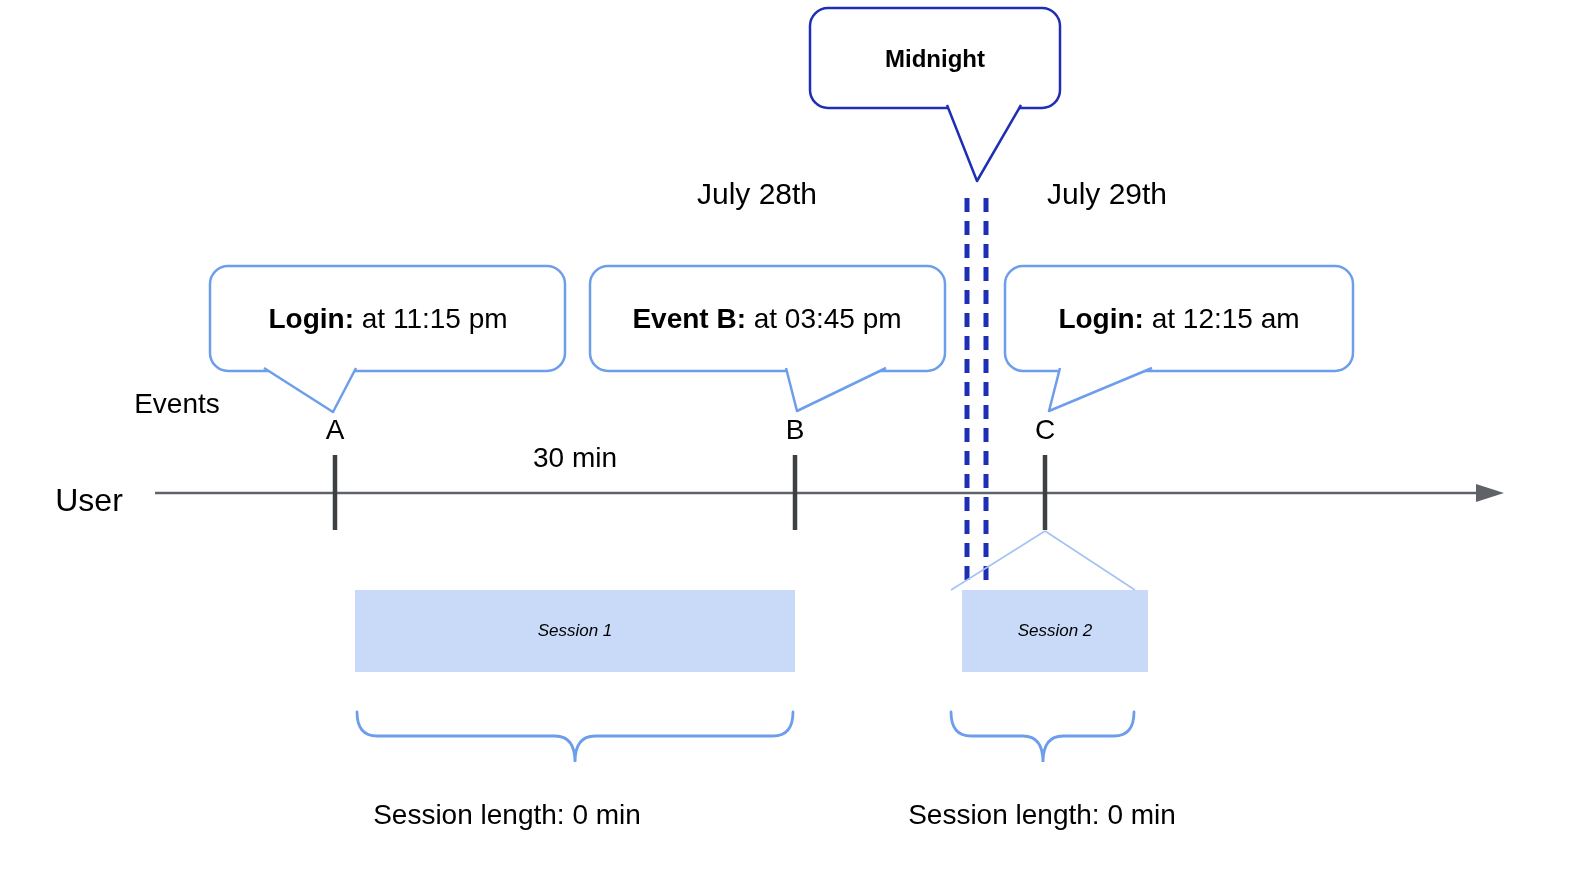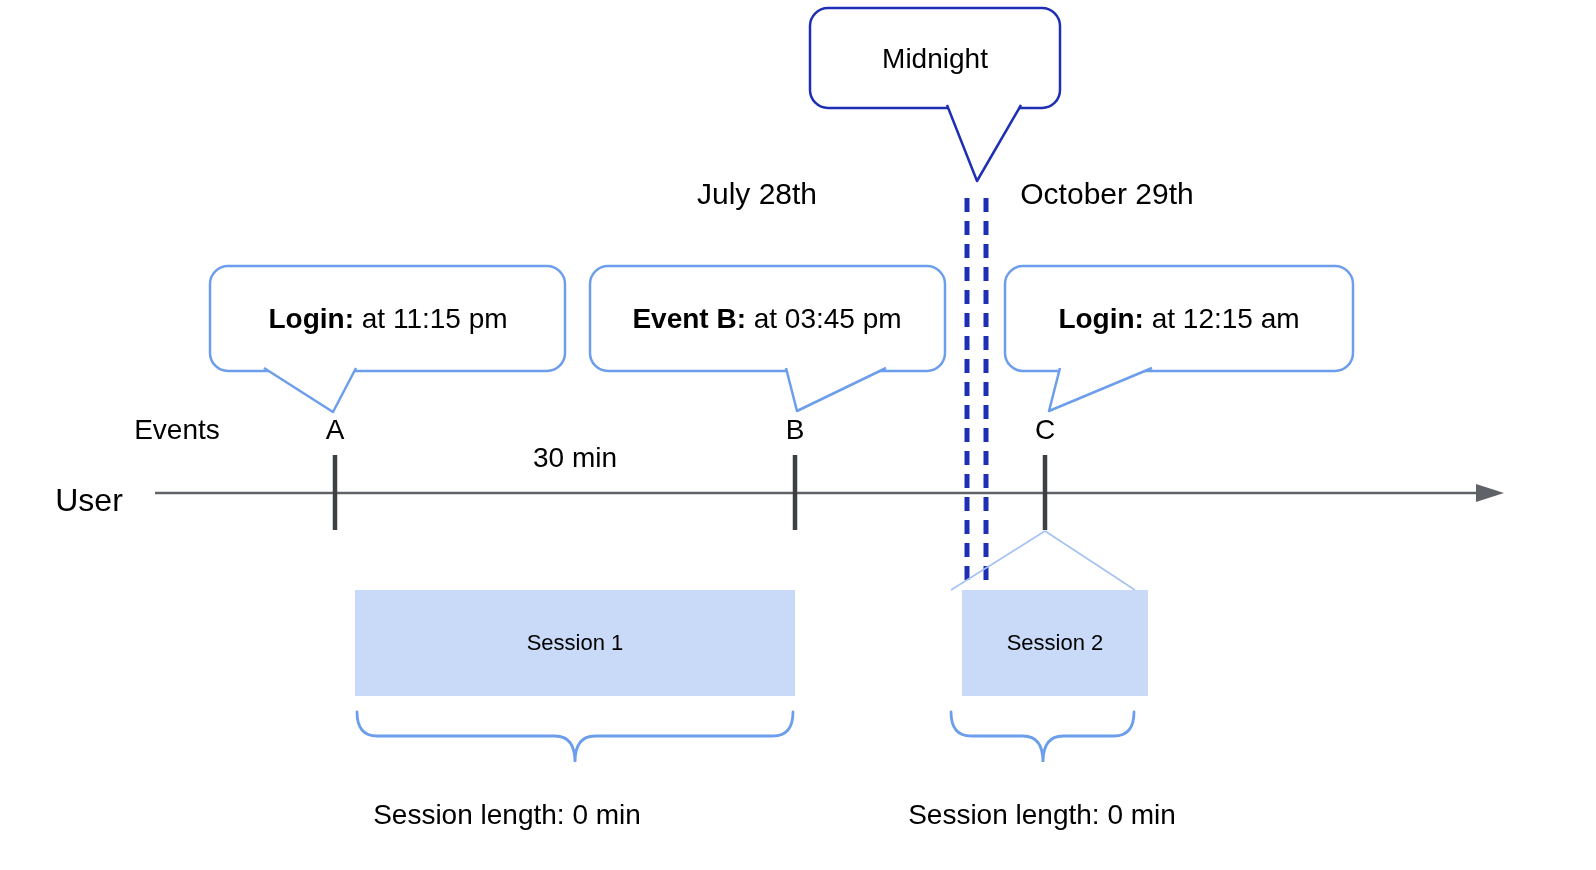--- a/index.html
+++ b/index.html
@@ -28,36 +28,37 @@
   .brace         { stroke: var(--callout-blue, #6d9eeb); stroke-width: 2.8; fill: none; stroke-linecap: round; }
 
   
   .txt {
     position: absolute;
     transform: translate(-50%, -50%);
     white-space: nowrap;
     color: var(--text-black, #000);
   }
   .bold     { font-weight: bold; }
-  .midnight { font-size: 28px; font-weight: normal; }
+  .midnight { font-size: 24px; font-weight: bold; }
   .date     { font-size: 30px; margin-top: 17px; }
   .callout  { font-size: 28px; }
   .label28  { font-size: 28px; }
   .small    { font-size: 28px; text-align: right; }
   .user     { font-size: 32px; }
 
   .session {
     position: absolute;
     top: 590px;
-    height: 106px;
+    height: 82px;
     background: var(--session-fill, #c9daf8);
     display: flex;
     align-items: center;
     justify-content: center;
-    font-size: 22px;
+    font-size: 17px;
+    font-style: italic;
   }
 </style>
 </head>
 <body>
 
 <div class="canvas">
 
   <svg class="layer" width="1596" height="870" viewBox="0 0 1596 870">
 
     <line class="dashed" x1="967" y1="198" x2="967" y2="588"></line>
@@ -92,38 +93,38 @@
   <div class="session" style="left:355px; width:440px;">
     <span>Session 1</span>
   </div>
   <div class="session" style="left:962px; width:186px;">
     <span>Session 2</span>
   </div>
 
   <div class="txt midnight" style="left:935px; top:59px;">Midnight</div>
 
   <div class="txt date" style="left:757px; top:177px;">July 28th</div>
-  <div class="txt date" style="left:1107px; top:177px;">October 29th</div>
+  <div class="txt date" style="left:1107px; top:177px;">July 29th</div>
 
   <div class="txt callout" style="left:388px; top:319px;">
     <span class="bold">Login:</span>
     <span>at 11:15 pm</span>
   </div>
 
   <div class="txt callout" style="left:767px; top:319px;">
     <span class="bold">Event B:</span>
     <span>at 03:45 pm</span>
   </div>
 
   <div class="txt callout" style="left:1179px; top:319px;">
     <span class="bold">Login:</span>
     <span>at 12:15 am</span>
   </div>
 
-  <div class="txt label28" style="left:177px; top:430px;">Events</div>
+  <div class="txt label28" style="left:177px; top:404px;">Events</div>
   <div class="txt label28" style="left:335px; top:430px;">A</div>
   <div class="txt label28" style="left:795px; top:430px;">B</div>
   <div class="txt label28" style="left:1045px; top:430px;">C</div>
 
   <div class="txt small" style="left:575px; top:458px;">30 min</div>
 
   <div class="txt user" style="left:89px; top:500px;">User</div>
 
   <div class="txt label28" style="left:507px; top:815px;">Session length: 0 min</div>
   <div class="txt label28" style="left:1042px; top:815px;">Session length: 0 min</div>

